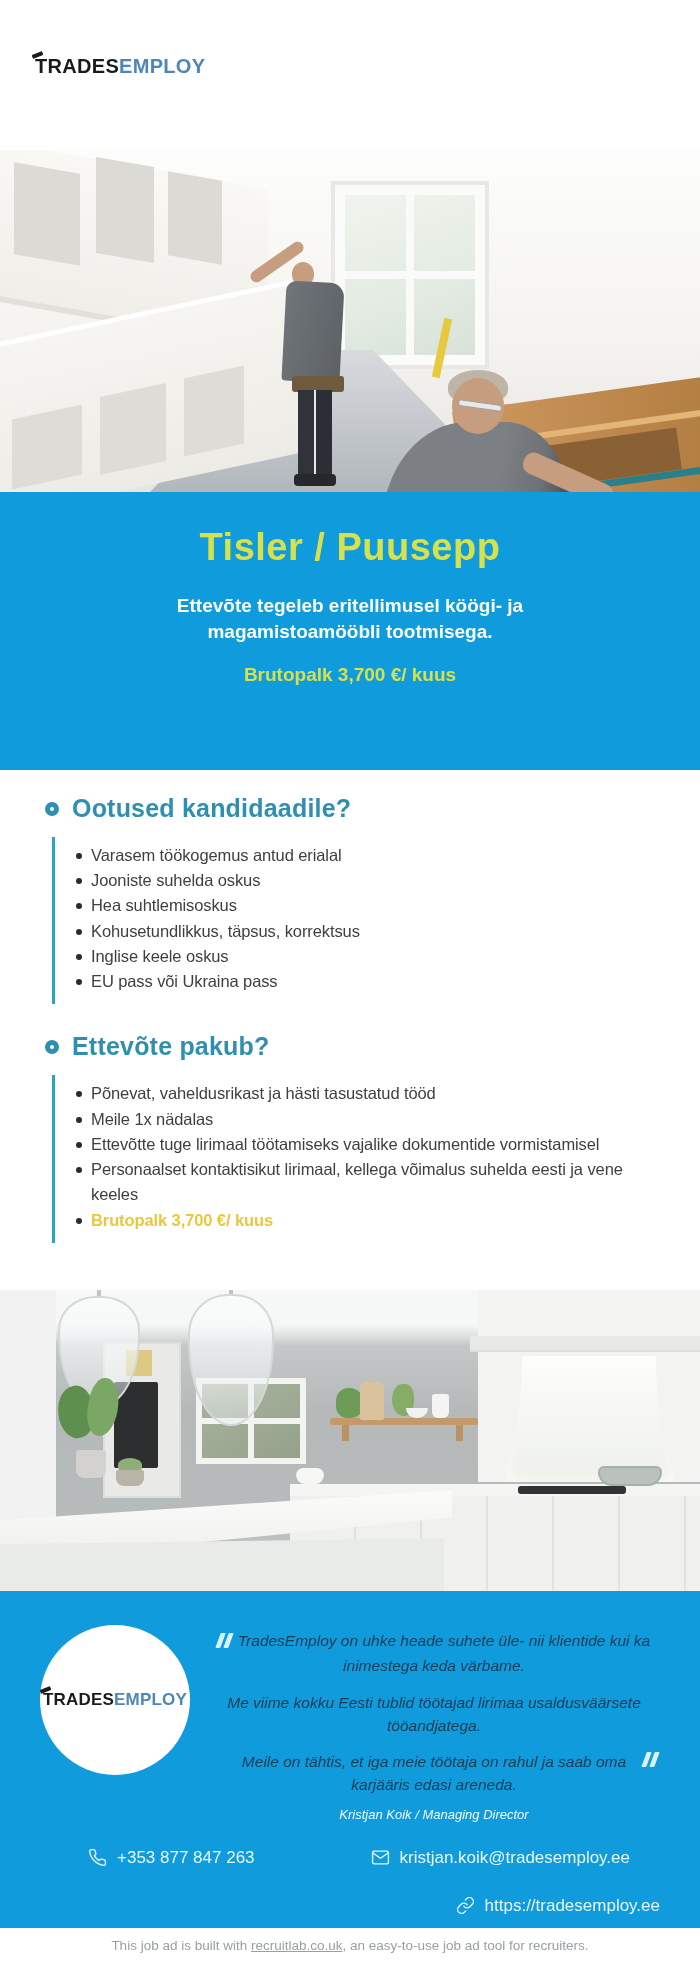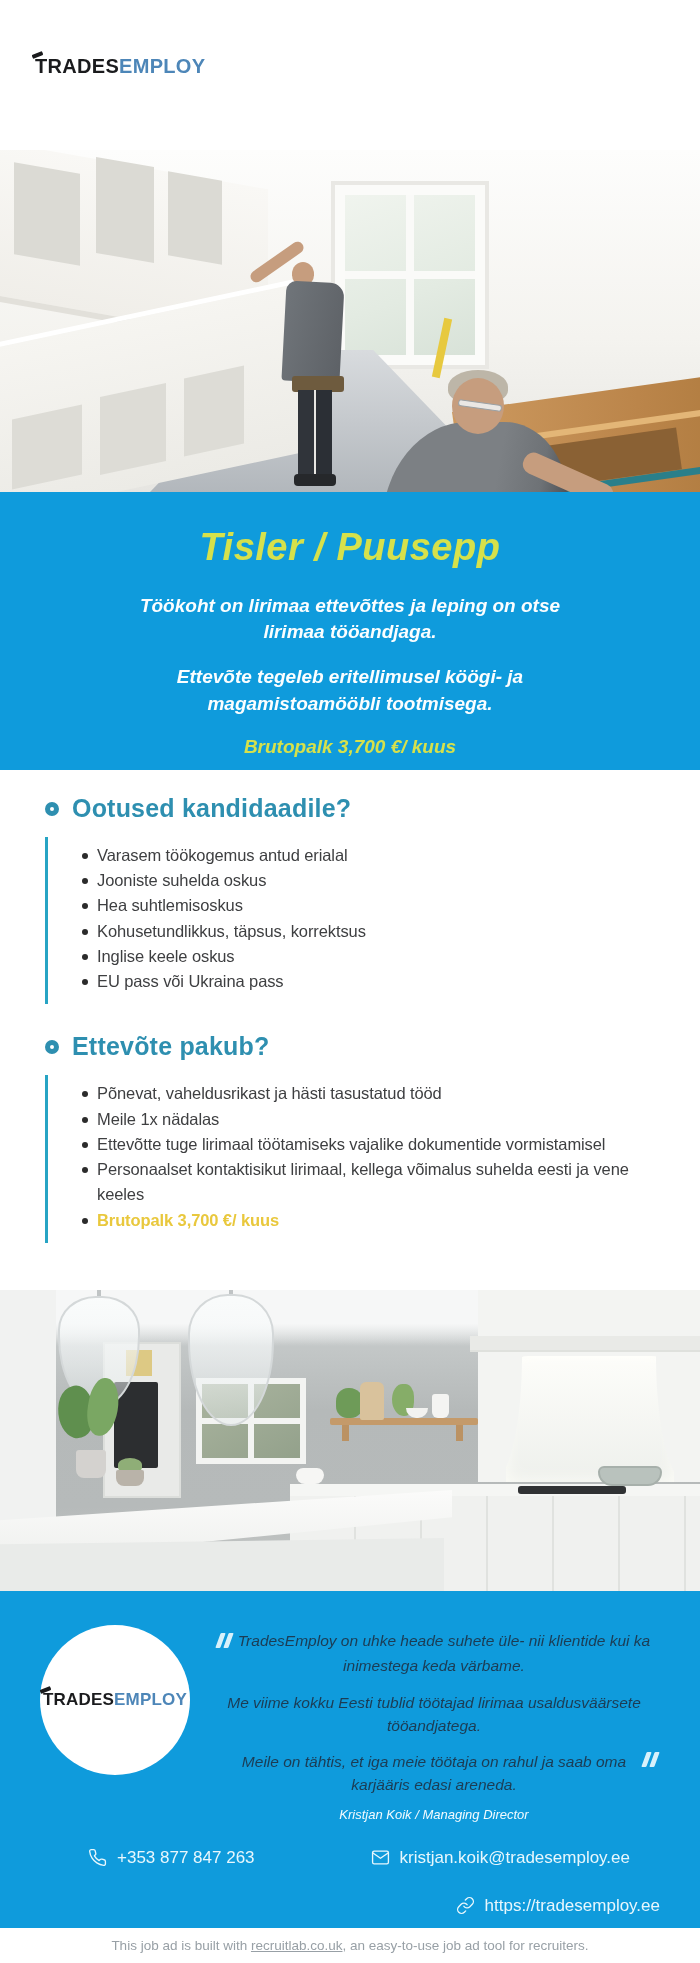--- a/index.html
+++ b/index.html
@@ -47,32 +47,32 @@
   .h-man2-glass { position:absolute; left:458px; top:252px; width:44px; height:7px; background:rgba(240,244,246,.85); border:1px solid #9aa0a4; border-radius:3px; transform:rotate(8deg); }
   .h-man2-torso { position:absolute; left:382px; top:272px; width:186px; height:228px; background:linear-gradient(100deg,#7c8084 55%,#6e7276 75%,#43474c 92%); border-radius:46% 34% 0 0; }
   .h-man2-arm { position:absolute; left:520px; top:318px; width:96px; height:22px; background:#c69d7e; transform:rotate(24deg); border-radius:10px; }
   .h-wood { position:absolute; left:452px; top:262px; width:300px; height:240px; background:linear-gradient(100deg,#cd9a60 0%,#bb854a 55%,#a97639 100%); transform:rotate(-8deg); transform-origin:left top; }
   .h-wood-face1 { position:absolute; left:470px; top:292px; width:210px; height:42px; background:#8a6134; transform:rotate(-8deg); }
   .h-wood-edge { position:absolute; left:462px; top:276px; width:250px; height:6px; background:#e3b677; transform:rotate(-8deg); }
   .h-teal { position:absolute; left:500px; top:330px; width:215px; height:7px; background:#2a7f8a; transform:rotate(-8deg); }
   .h-level { position:absolute; left:438px; top:168px; width:8px; height:60px; background:#e7c93f; transform:rotate(12deg); }
 
   
-  .intro { height:278px; background:#0f9bdc; text-align:center; padding-top:34px;font-style:italic; }
+  .intro { height:278px; background:#0f9bdc; text-align:center; padding-top:34px; }
   .intro h1 { font-size:38px; font-weight:800; color:#d6e14b; letter-spacing:.5px; margin-bottom:24px; }
   .intro p { color:#fbfeff; font-weight:700; font-size:19px; line-height:1.38; margin:0 auto 19px; }
   .intro .p1 { max-width:470px; }
   .intro .p2 { max-width:440px; }
   .intro .salary { color:#d6e14b; font-weight:800; font-size:19px; margin-top:3px; }
 
   
   .content { height:520px; background:#fff; padding:24px 40px 0 45px; }
   .sec-head { display:flex; align-items:center; color:#2e8fb0; font-size:25px; font-weight:800; letter-spacing:.2px; }
   .ring { width:14px; height:14px; border:5px solid #2e8fb0; border-radius:50%; margin-right:13px; flex:0 0 auto; }
-  .list-wrap { border-left:3px solid #27a4c4; margin:14px 0 0 0; padding:6px 0 10px 32px; }
+  .list-wrap { border-left:3px solid #27a4c4; margin:14px 0 0 7px; padding:6px 0 10px 19px; }
   .list-wrap ul { list-style:none; }
   .list-wrap li { position:relative; padding-left:17px; font-size:16.5px; color:#3e3f41; line-height:1.53; letter-spacing:-.1px; }
   .list-wrap li::before { content:""; position:absolute; left:2px; top:10px; width:6px; height:6px; border-radius:50%; background:#2b2b2b; }
   .list-wrap li.highlight { color:#e9c83d; font-weight:800; }
   .sec2 { margin-top:28px; }
 
   
   .kitchen { height:301px; position:relative; overflow:hidden; background:linear-gradient(180deg,#eef0f0 0%,#c4c8c8 18%,#b5b9b9 40%,#b6baba 72%,#c9cbc9 100%); }
   .k-ceiling { position:absolute; left:0; top:0; width:100%; height:56px; background:linear-gradient(180deg,#f6f7f7 60%,rgba(246,247,247,0)); }
   .k-leftwall { position:absolute; left:0; top:0; width:56px; height:100%; background:#f1f2f1; }
@@ -174,21 +174,20 @@
   <div class="h-teal"></div>
   <div class="h-man2-torso"></div>
   <div class="h-man2-hair"></div>
   <div class="h-man2-head"></div>
   <div class="h-man2-glass"></div>
   <div class="h-man2-arm"></div>
 </div>
 
 <div class="intro">
   <h1>Tisler / Puusepp</h1>
-  <p class="p1">Töökoht on lirimaa ettevõttes ja leping on otse lirimaa tööandjaga.</p>
   <p class="p2">Ettevõte tegeleb eritellimusel köögi- ja magamistoamööbli tootmisega.</p>
   <div class="salary">Brutopalk 3,700 €/ kuus</div>
 </div>
 
 <div class="content">
   <div class="sec-head">
     <span class="ring"></span>
     <span>Ootused kandidaadile?</span>
   </div>
   <div class="list-wrap">

